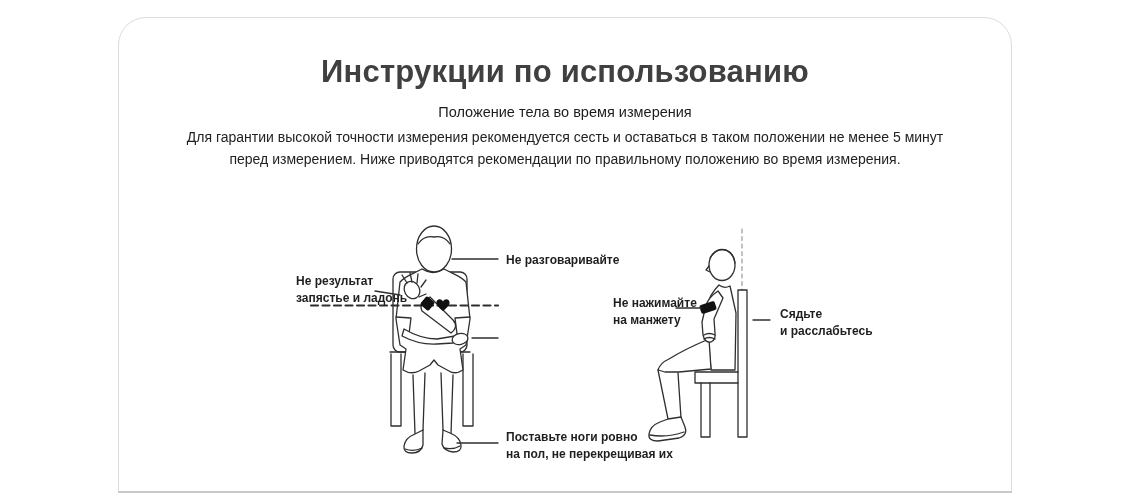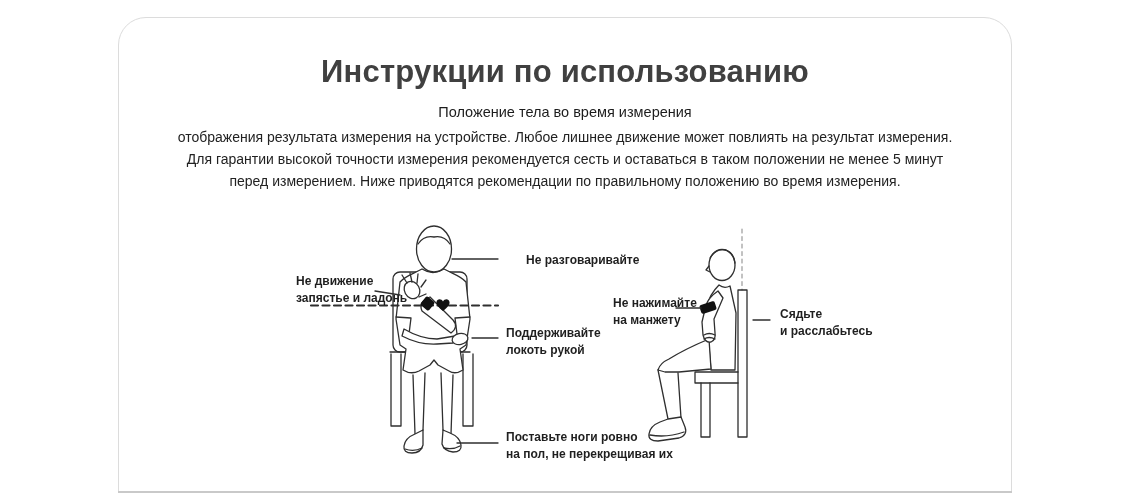--- a/index.html
+++ b/index.html
@@ -31,21 +31,21 @@
 
   .diagram {
     position:absolute; top:205px; left:0; width:892px; height:250px;
   }
   .diagram svg { position:absolute; top:0; left:0; }
 
   .fig-label {
     position:absolute; font-size:12px; font-weight:600; line-height:17px;
     color:#1f1f1f; white-space:nowrap;
   }
-  .lbl-talk  { left:407px; top:29px;text-align:center; }
+  .lbl-talk  { left:387px; top:29px;text-align:center; }
   .lbl-wrist { left:177px; top:50px; }
   .lbl-watch { left:387px; top:67px; }
   .lbl-elbow { left:387px; top:102px; }
   .lbl-feet  { left:387px; top:206px; }
   .lbl-cuff  { left:494px; top:72px; }
   .lbl-sit   { left:653px; top:83px;margin-left:8px; }
 
   .bottom-divider {
     position:absolute; left:118px; top:491px; width:894px; height:2px;
     background:#c9c9c9;
@@ -53,21 +53,20 @@
 </style>
 </head>
 <body>
 
 <div class="card">
 
   <h1 class="page-title">Инструкции по использованию</h1>
   <h2 class="section-heading">Положение тела во время измерения</h2>
 
   <div class="body-text">
-    <div class="line">отображения результата измерения на устройстве. Любое лишнее движение может повлиять на результат измерения.</div>
     <div class="line">Для гарантии высокой точности измерения рекомендуется сесть и оставаться в таком положении не менее 5 минут</div>
     <div class="line">перед измерением. Ниже приводятся рекомендации по правильному положению во время измерения.</div>
   </div>
 
   <div class="diagram">
 
     <svg width="892" height="250" viewBox="0 0 892 250">
       <g stroke="#2f2f2f" stroke-width="1.3" fill="none" stroke-linecap="round" stroke-linejoin="round">
 
         <g>
@@ -140,26 +139,22 @@
           <path d="M557,85 H582"></path>
           <path d="M634,97 H651"></path>
         </g>
       </g>
     </svg>
 
     <div class="fig-label lbl-talk">
       <div>Не разговаривайте</div>
     </div>
     <div class="fig-label lbl-wrist">
-      <div>Не движение</div>
+      <div>Не результат</div>
       <div>запястье и ладонь</div>
-    </div>
-    <div class="fig-label lbl-elbow">
-      <div>Поддерживайте</div>
-      <div>локоть рукой</div>
     </div>
     <div class="fig-label lbl-feet">
       <div>Поставьте ноги ровно</div>
       <div>на пол, не перекрещивая их</div>
     </div>
     <div class="fig-label lbl-cuff">
       <div>Не нажимайте</div>
       <div>на манжету</div>
     </div>
     <div class="fig-label lbl-sit">

